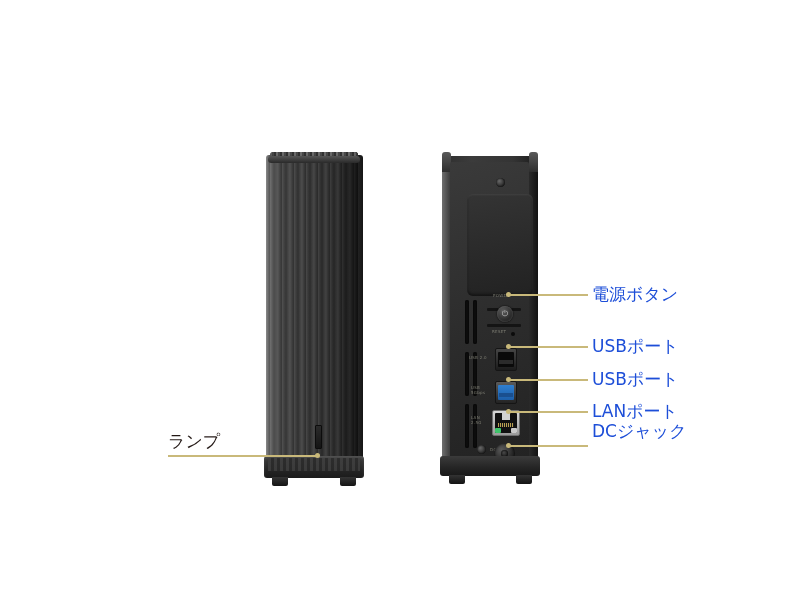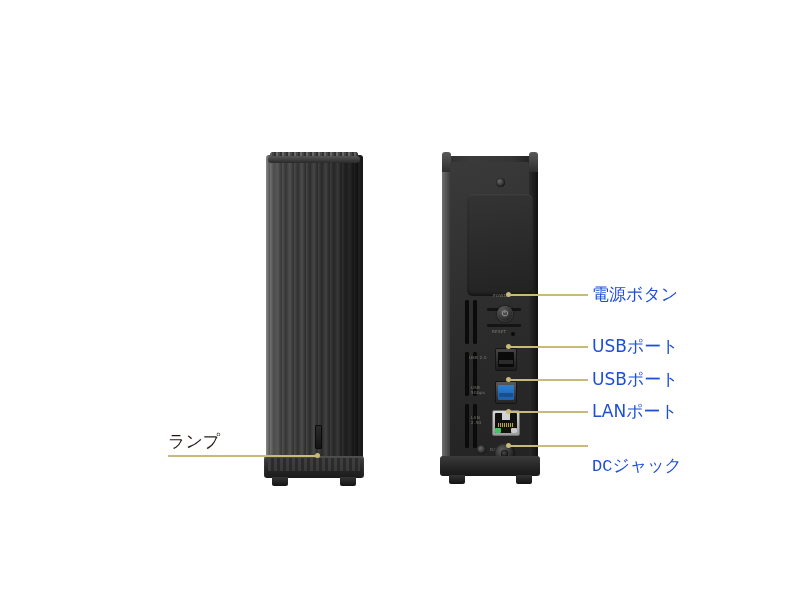--- a/index.html
+++ b/index.html
@@ -300,15 +300,15 @@
   <div class="dot" style="left:506px;top:377px;"></div>
   <div class="lead" style="left:508px;top:379px;width:80px;"></div>
   <div class="callout-text" style="left:592px;top:368px;">USBポート</div>
 
   <div class="dot" style="left:506px;top:409px;"></div>
   <div class="lead" style="left:508px;top:411px;width:80px;"></div>
   <div class="callout-text" style="left:592px;top:400px;">LANポート</div>
 
   <div class="dot" style="left:506px;top:443px;"></div>
   <div class="lead" style="left:508px;top:445px;width:80px;"></div>
-  <div class="callout-text" style="left:592px;top:454px;font-family:Liberation Mono, monospace;">DCジャック</div>
+  <div class="callout-text" style="left:592px;top:420px;">DCジャック</div>
 
 </div>
 
 </body></html>

